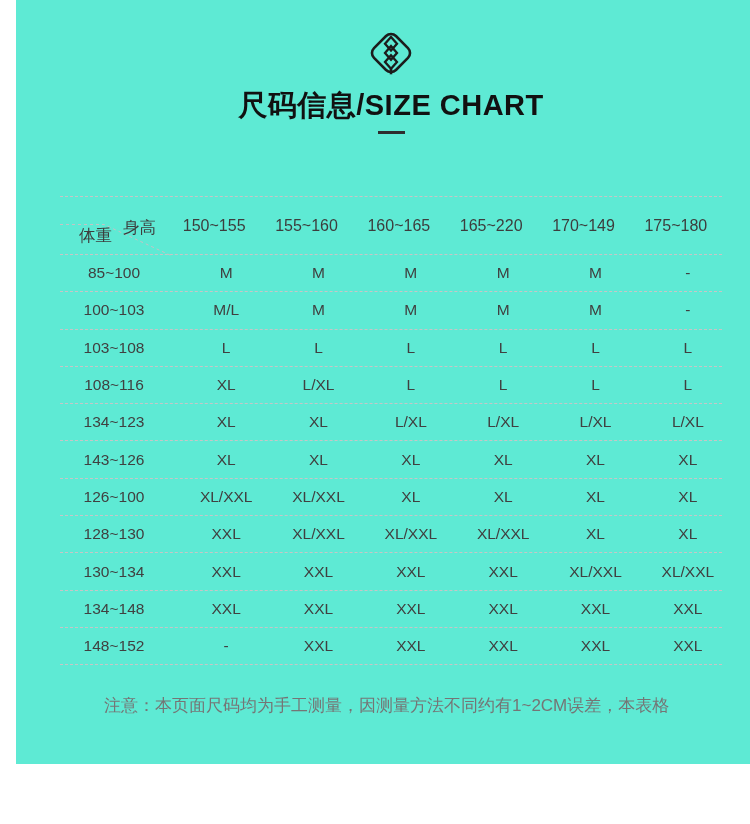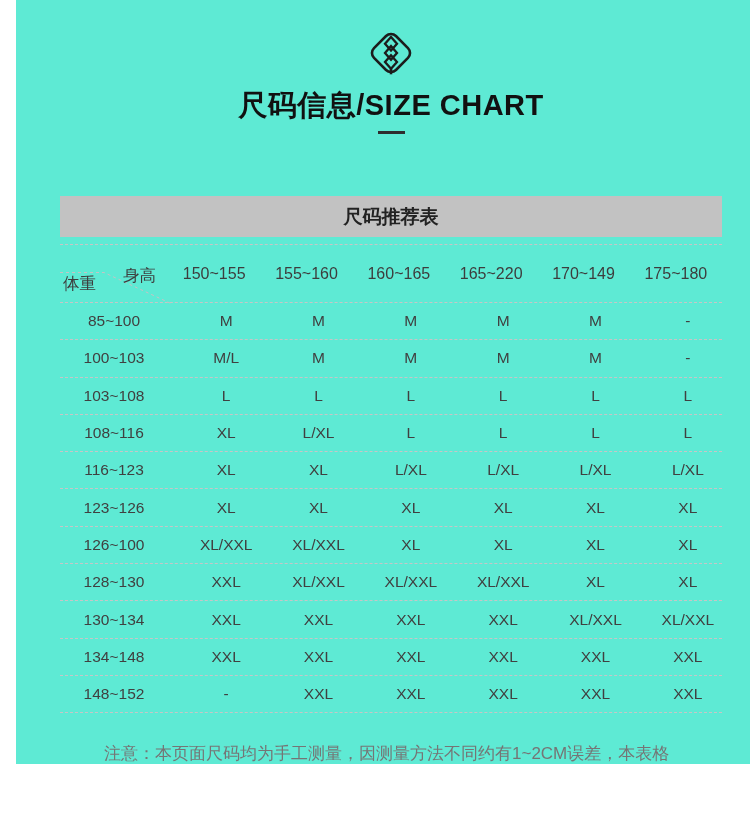--- a/index.html
+++ b/index.html
@@ -60,21 +60,21 @@
   .corner {
     position: relative;
     width: 100%; height: 100%;
   }
   .corner svg { position: absolute; left: 0; top: 0; overflow: visible; }
   .corner-top {
     position: absolute; top: 20px; left: 63px;
     font-size: 16.5px; color: #3d3d3d;
   }
   .corner-bottom {
-    position: absolute; bottom: 7px; left: 3px;
+    position: absolute; bottom: 7px; left: 19px;
     font-size: 16.5px; color: #3d3d3d;
   }
 
   
   .note {
     margin: 30px 0 0 88px;
     font-size: 17px;
     line-height: 22px;
     color: #757575;
   }
@@ -93,23 +93,20 @@
         <path stroke-width="2.3" d="M26 20.1 L32 26.9 L26 33.7 L20 26.9 Z"></path>
         <path stroke-width="2.3" d="M26 29.2 L32 36 L26 42.8 L20 36 Z"></path>
         <path stroke-width="2.6" d="M26 42.8 L26 48.3"></path>
       </g>
     </svg>
     <h1 class="title">尺码信息/SIZE CHART</h1>
     <div class="title-dash"></div>
   </header>
 
   <section class="table-wrap">
-    <div class="table-title-bar">
-      <span>尺码推荐表</span>
-    </div>
 
     <div class="thead">
       <div class="cell corner">
         <svg width="112" height="59" aria-hidden="true">
           <path d="M0 27.5 H44 L112 59" stroke="#c4c4c4" stroke-width="1" stroke-dasharray="3 3" fill="none"></path>
         </svg>
         <span class="corner-top">身高</span>
         <span class="corner-bottom">体重</span>
       </div>
 
@@ -152,30 +149,30 @@
         <div class="trow">
           <div class="cell">108~116</div>
           <div class="cell">XL</div>
           <div class="cell">L/XL</div>
           <div class="cell">L</div>
           <div class="cell">L</div>
           <div class="cell">L</div>
           <div class="cell">L</div>
         </div>
         <div class="trow">
-          <div class="cell">116~123</div>
-          <div class="cell">XL</div>
-          <div class="cell">XL</div>
-          <div class="cell">L/XL</div>
-          <div class="cell">L/XL</div>
-          <div class="cell">L/XL</div>
-          <div class="cell">L/XL</div>
-        </div>
-        <div class="trow">
-          <div class="cell">123~126</div>
+          <div class="cell">134~123</div>
+          <div class="cell">XL</div>
+          <div class="cell">XL</div>
+          <div class="cell">L/XL</div>
+          <div class="cell">L/XL</div>
+          <div class="cell">L/XL</div>
+          <div class="cell">L/XL</div>
+        </div>
+        <div class="trow">
+          <div class="cell">143~126</div>
           <div class="cell">XL</div>
           <div class="cell">XL</div>
           <div class="cell">XL</div>
           <div class="cell">XL</div>
           <div class="cell">XL</div>
           <div class="cell">XL</div>
         </div>
         <div class="trow">
           <div class="cell">126~100</div>
           <div class="cell">XL/XXL</div>

